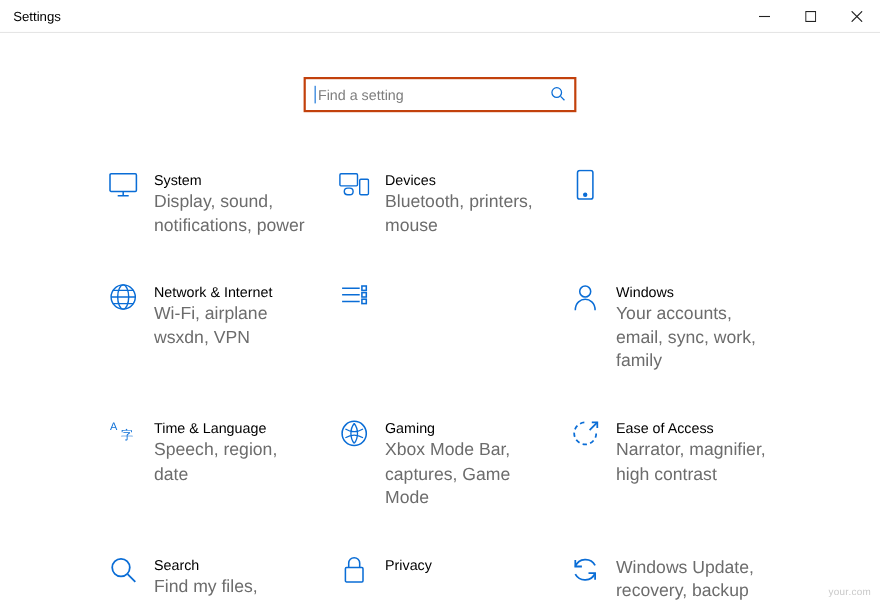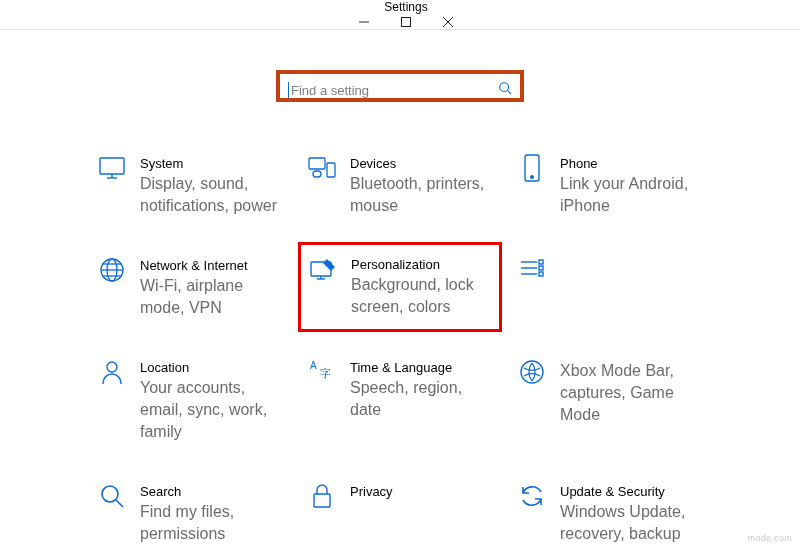--- a/index.html
+++ b/index.html
@@ -12,21 +12,20 @@
       font-size: 12px;
       color: #333;
     }
     .titlebar {
       height: 30px;
       display: flex;
       align-items: center;
       justify-content: space-between;
       border-bottom: 1px solid #e5e5e5;
       padding-left: 12px;
-      flex-direction: column;
     }
     .titlebar-title {
       font-size: 12px;
       color: #000;
     }
     .window-controls {
       display: flex;
       height: 100%;
     }
     .win-btn {
@@ -43,23 +42,23 @@
       padding: 40px 60px 10px 60px;
     }
     .search-wrap {
       display: flex;
       justify-content: center;
       margin-bottom: 46px;
     }
     .search {
       width: 248px;
       height: 32px;
-      border: 4px solid #c2410c;
-      display: flex;
-      align-items: flex-end;
+      border: 2px solid #c2410c;
+      display: flex;
+      align-items: center;
       padding: 0 8px;
       background: #fff;
     }
     .search input {
       border: none;
       outline: none;
       flex: 1;
       font-size: 13px;
       color: #555;
       background: transparent;
@@ -187,56 +186,38 @@
       </div>
     </div>
 
     <div class="tile">
       <div class="tile-icon">
         <svg width="20" height="28" viewBox="0 0 20 28" fill="none" stroke="#0a6dd6" stroke-width="1.4">
             <rect x="3" y="1" width="14" height="26" rx="2"></rect>
             <circle cx="10" cy="23" r="1.3" fill="#0a6dd6"></circle>
           </svg>
       </div>
-      <div class="tile-text">
-        <div class="tile-title">Phone</div>
-        <div class="tile-desc">Link your Android, iPhone</div>
-      </div>
     </div>
 
     <div class="tile">
       <div class="tile-icon">
         <svg width="26" height="26" viewBox="0 0 26 26" fill="none" stroke="#0a6dd6" stroke-width="1.3">
             <circle cx="13" cy="13" r="11"></circle>
             <ellipse cx="13" cy="13" rx="5" ry="11"></ellipse>
             <line x1="2" y1="13" x2="24" y2="13"></line>
             <line x1="3.5" y1="7" x2="22.5" y2="7"></line>
             <line x1="3.5" y1="19" x2="22.5" y2="19"></line>
           </svg>
       </div>
       <div class="tile-text">
         <div class="tile-title">Network &amp; Internet</div>
-        <div class="tile-desc">Wi-Fi, airplane mode, VPN</div>
-      </div>
-    </div>
-
-    <div class="tile highlight">
-      <div class="tile-icon">
-        <svg width="28" height="24" viewBox="0 0 28 24" fill="none" stroke="#0a6dd6" stroke-width="1.4">
-            <rect x="2" y="5" width="20" height="14" rx="1"></rect>
-            <line x1="8" y1="22" x2="16" y2="22"></line>
-            <line x1="12" y1="19" x2="12" y2="22"></line>
-            <path d="M18 2 L26 10 L22 14 L14 6 Z" fill="#0a6dd6" stroke="none"></path>
-          </svg>
-      </div>
-      <div class="tile-text">
-        <div class="tile-title">Personalization</div>
-        <div class="tile-desc">Background, lock screen, colors</div>
-      </div>
-    </div>
+        <div class="tile-desc">Wi-Fi, airplane wsxdn, VPN</div>
+      </div>
+    </div>
+
 
     <div class="tile">
       <div class="tile-icon">
         <svg width="26" height="26" viewBox="0 0 26 26" fill="none" stroke="#0a6dd6" stroke-width="1.4">
             <line x1="2" y1="5" x2="18" y2="5"></line>
             <line x1="2" y1="11" x2="18" y2="11"></line>
             <line x1="2" y1="17" x2="18" y2="17"></line>
             <rect x="20" y="3" width="4" height="4"></rect>
             <rect x="20" y="9" width="4" height="4"></rect>
             <rect x="20" y="15" width="4" height="4"></rect>
@@ -245,21 +226,21 @@
     </div>
 
     <div class="tile">
       <div class="tile-icon">
         <svg width="24" height="26" viewBox="0 0 24 26" fill="none" stroke="#0a6dd6" stroke-width="1.4">
             <circle cx="12" cy="8" r="5"></circle>
             <path d="M3 25 C3 18 8 15 12 15 C16 15 21 18 21 25"></path>
           </svg>
       </div>
       <div class="tile-text">
-        <div class="tile-title">Location</div>
+        <div class="tile-title">Windows</div>
         <div class="tile-desc">Your accounts, email, sync, work, family</div>
       </div>
     </div>
 
     <div class="tile">
       <div class="tile-icon">
         <svg width="28" height="26" viewBox="0 0 28 26" fill="none" stroke="#0a6dd6" stroke-width="1.3">
             <text x="2" y="10" font-size="10" fill="#0a6dd6" stroke="none" font-family="Arial">A</text>
             <text x="12" y="18" font-size="11" fill="#0a6dd6" stroke="none" font-family="Arial">字</text>
           </svg>
@@ -271,24 +252,38 @@
     </div>
 
     <div class="tile">
       <div class="tile-icon">
         <svg width="26" height="26" viewBox="0 0 26 26" fill="none" stroke="#0a6dd6" stroke-width="1.4">
             <circle cx="13" cy="13" r="11"></circle>
             <path d="M13 4 C9 9 9 17 13 22 M13 4 C17 9 17 17 13 22 M5 9 C10 12 16 12 21 9 M5 17 C10 14 16 14 21 17" stroke-width="1.2"></path>
           </svg>
       </div>
       <div class="tile-text">
+        <div class="tile-title">Gaming</div>
         <div class="tile-desc">Xbox Mode Bar, captures, Game Mode</div>
       </div>
     </div>
 
+    <div class="tile">
+      <div class="tile-icon">
+        <svg width="26" height="26" viewBox="0 0 26 26" fill="none" stroke="#0a6dd6" stroke-width="1.6">
+            <path d="M23 13 A10 10 0 1 1 13 3" stroke-dasharray="4 3"></path>
+            <polyline points="19,3 24,3 24,8"></polyline>
+            <line x1="24" y1="3" x2="17" y2="10"></line>
+          </svg>
+      </div>
+      <div class="tile-text">
+        <div class="tile-title">Ease of Access</div>
+        <div class="tile-desc">Narrator, magnifier, high contrast</div>
+      </div>
+    </div>
 
     <div class="tile">
       <div class="tile-icon">
         <svg width="26" height="26" viewBox="0 0 26 26" fill="none" stroke="#0a6dd6" stroke-width="1.6">
             <circle cx="11" cy="11" r="8"></circle>
             <line x1="17" y1="17" x2="24" y2="24"></line>
           </svg>
       </div>
       <div class="tile-text">
         <div class="tile-title">Search</div>
@@ -311,21 +306,20 @@
     <div class="tile">
       <div class="tile-icon">
         <svg width="26" height="26" viewBox="0 0 26 26" fill="none" stroke="#0a6dd6" stroke-width="1.6">
             <path d="M22 9 A10 10 0 0 0 4 10"></path>
             <polyline points="4,4 4,10 10,10"></polyline>
             <path d="M4 17 A10 10 0 0 0 22 16"></path>
             <polyline points="22,22 22,16 16,16"></polyline>
           </svg>
       </div>
       <div class="tile-text">
-        <div class="tile-title">Update &amp; Security</div>
         <div class="tile-desc">Windows Update, recovery, backup</div>
       </div>
     </div>
 
   </div>
 </div>
 
-<div class="footer-credit">mode.com</div>
+<div class="footer-credit">your.com</div>
 
 </body></html>

